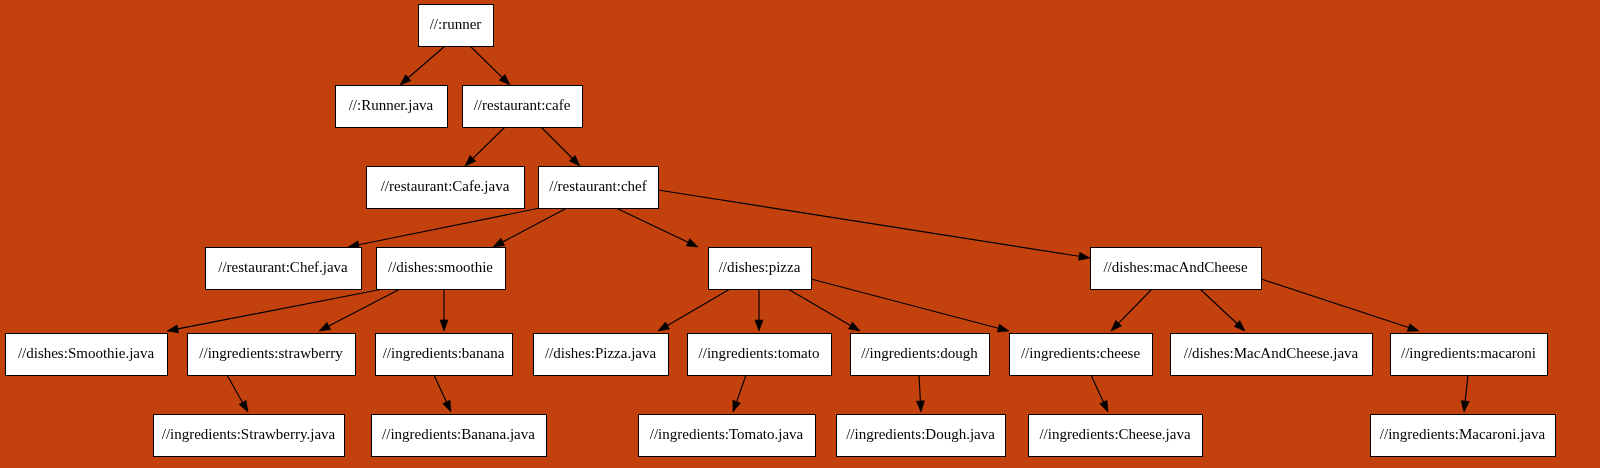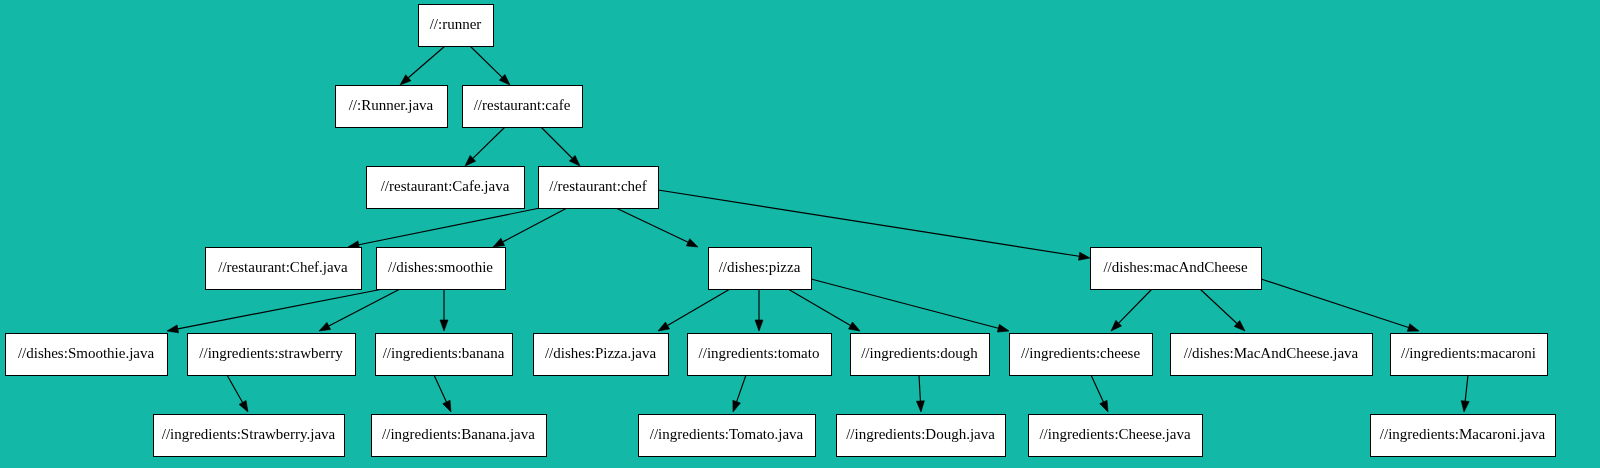--- a/index.html
+++ b/index.html
@@ -4,21 +4,21 @@
 <style>
   html, body {
     margin: 0;
     padding: 0;
     background: #ffffff;
   }
   #graph-root {
     position: relative;
     width: 1600px;
     height: 468px;
-    background: #14b8a6;
+    background: #c2410c;
     font-family: "Liberation Serif", "DejaVu Serif", serif;
     overflow: hidden;
   }
   #graph-svg {
     position: absolute;
     left: 0;
     top: 0;
     width: 1600px;
     height: 468px;
     display: block;

